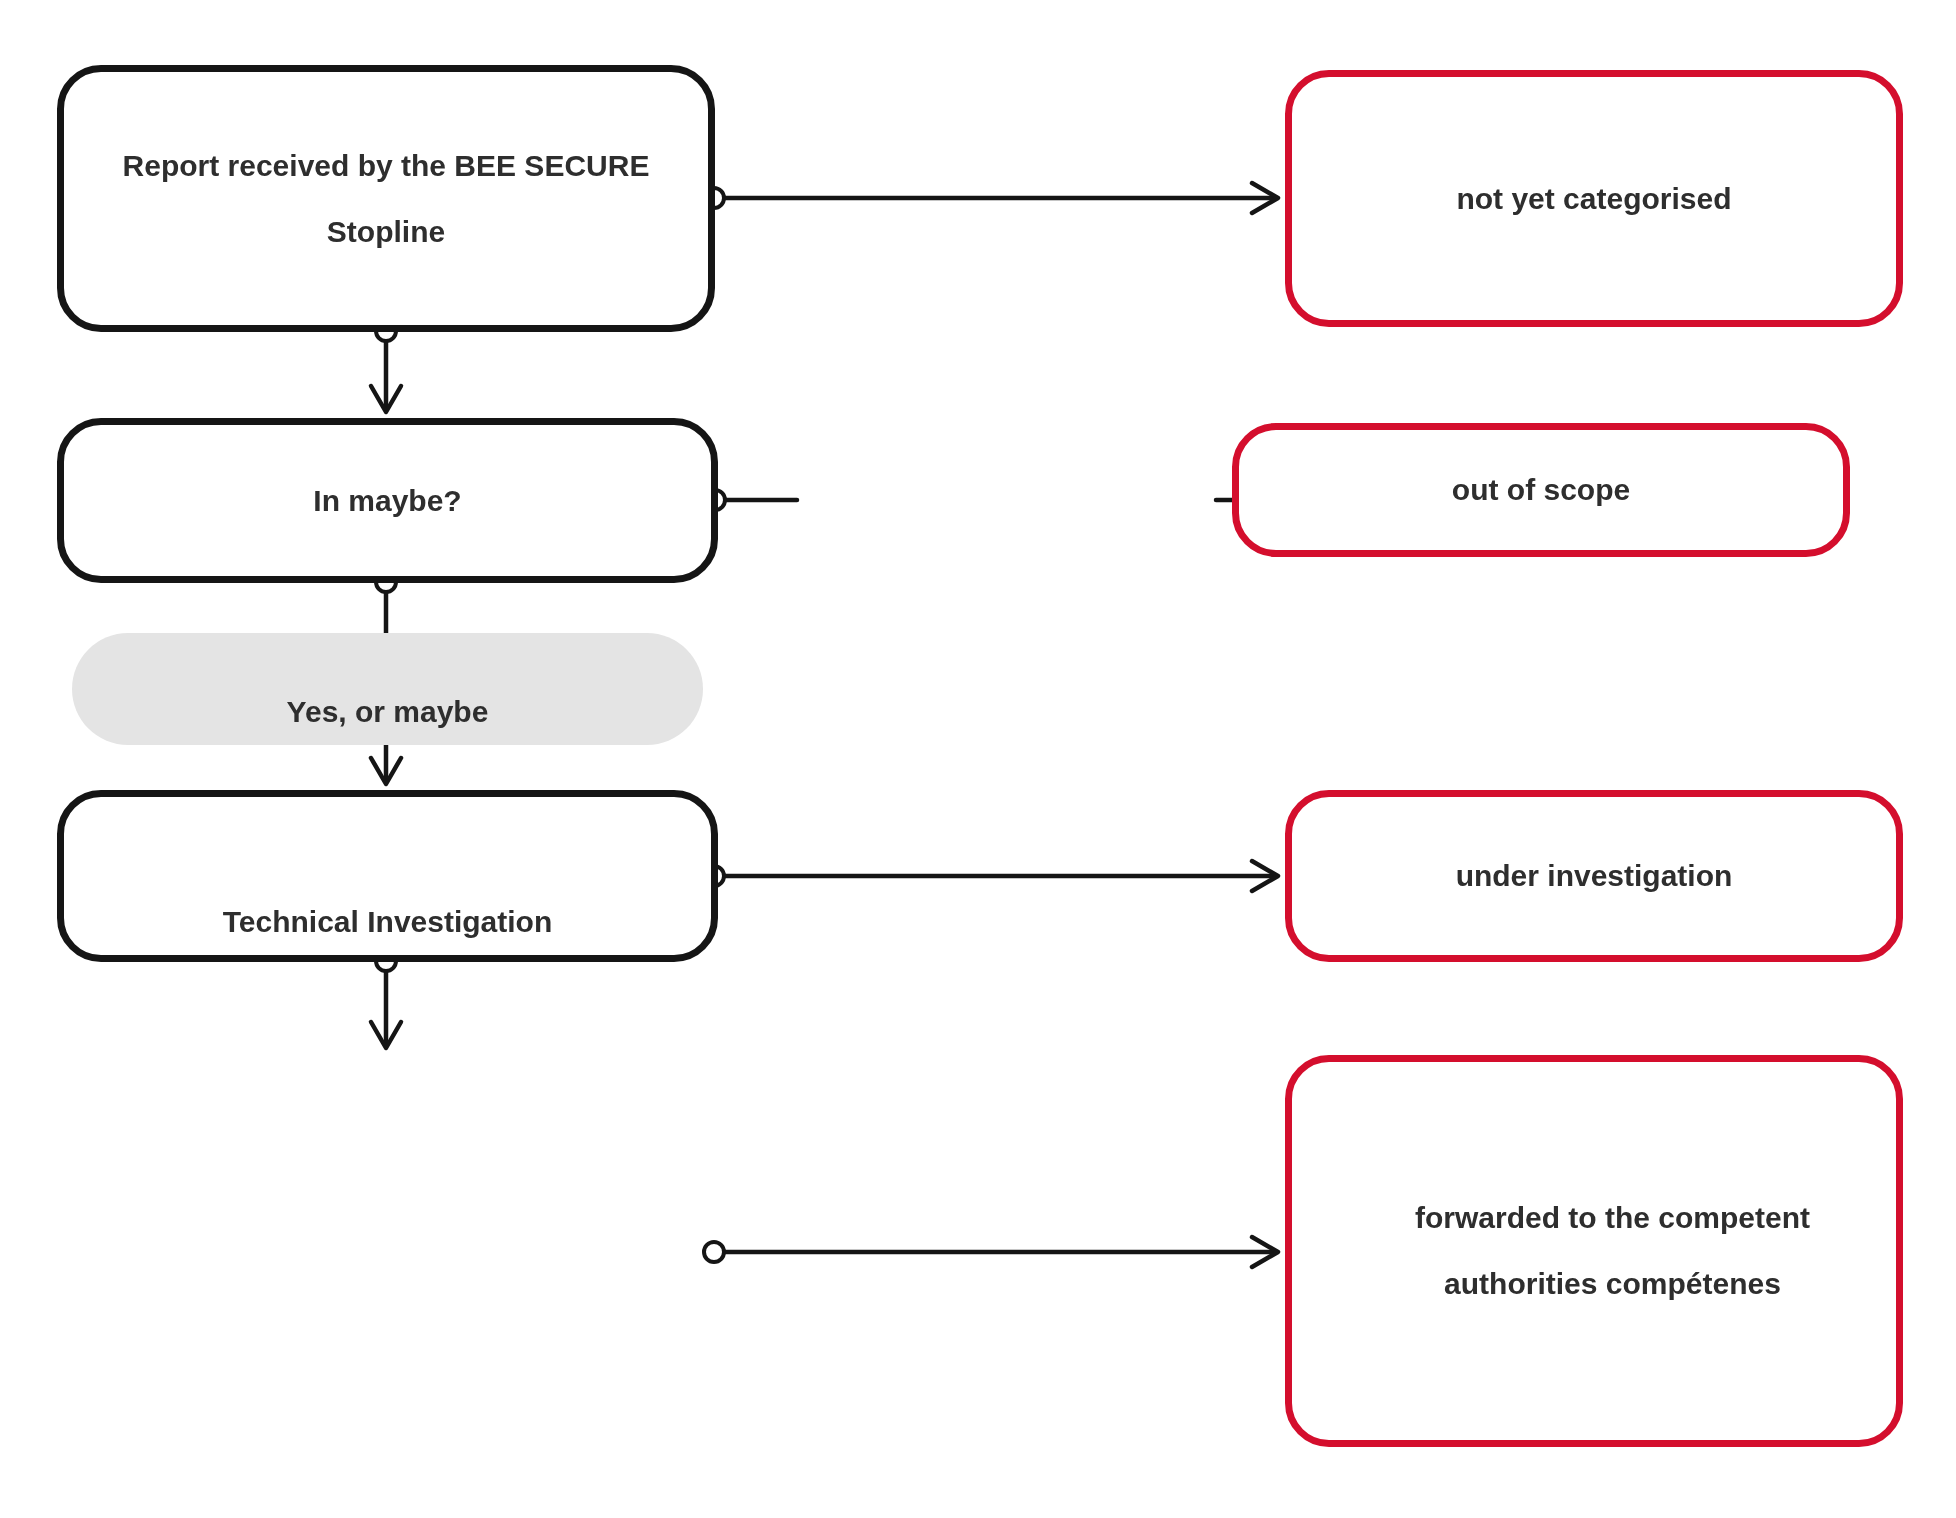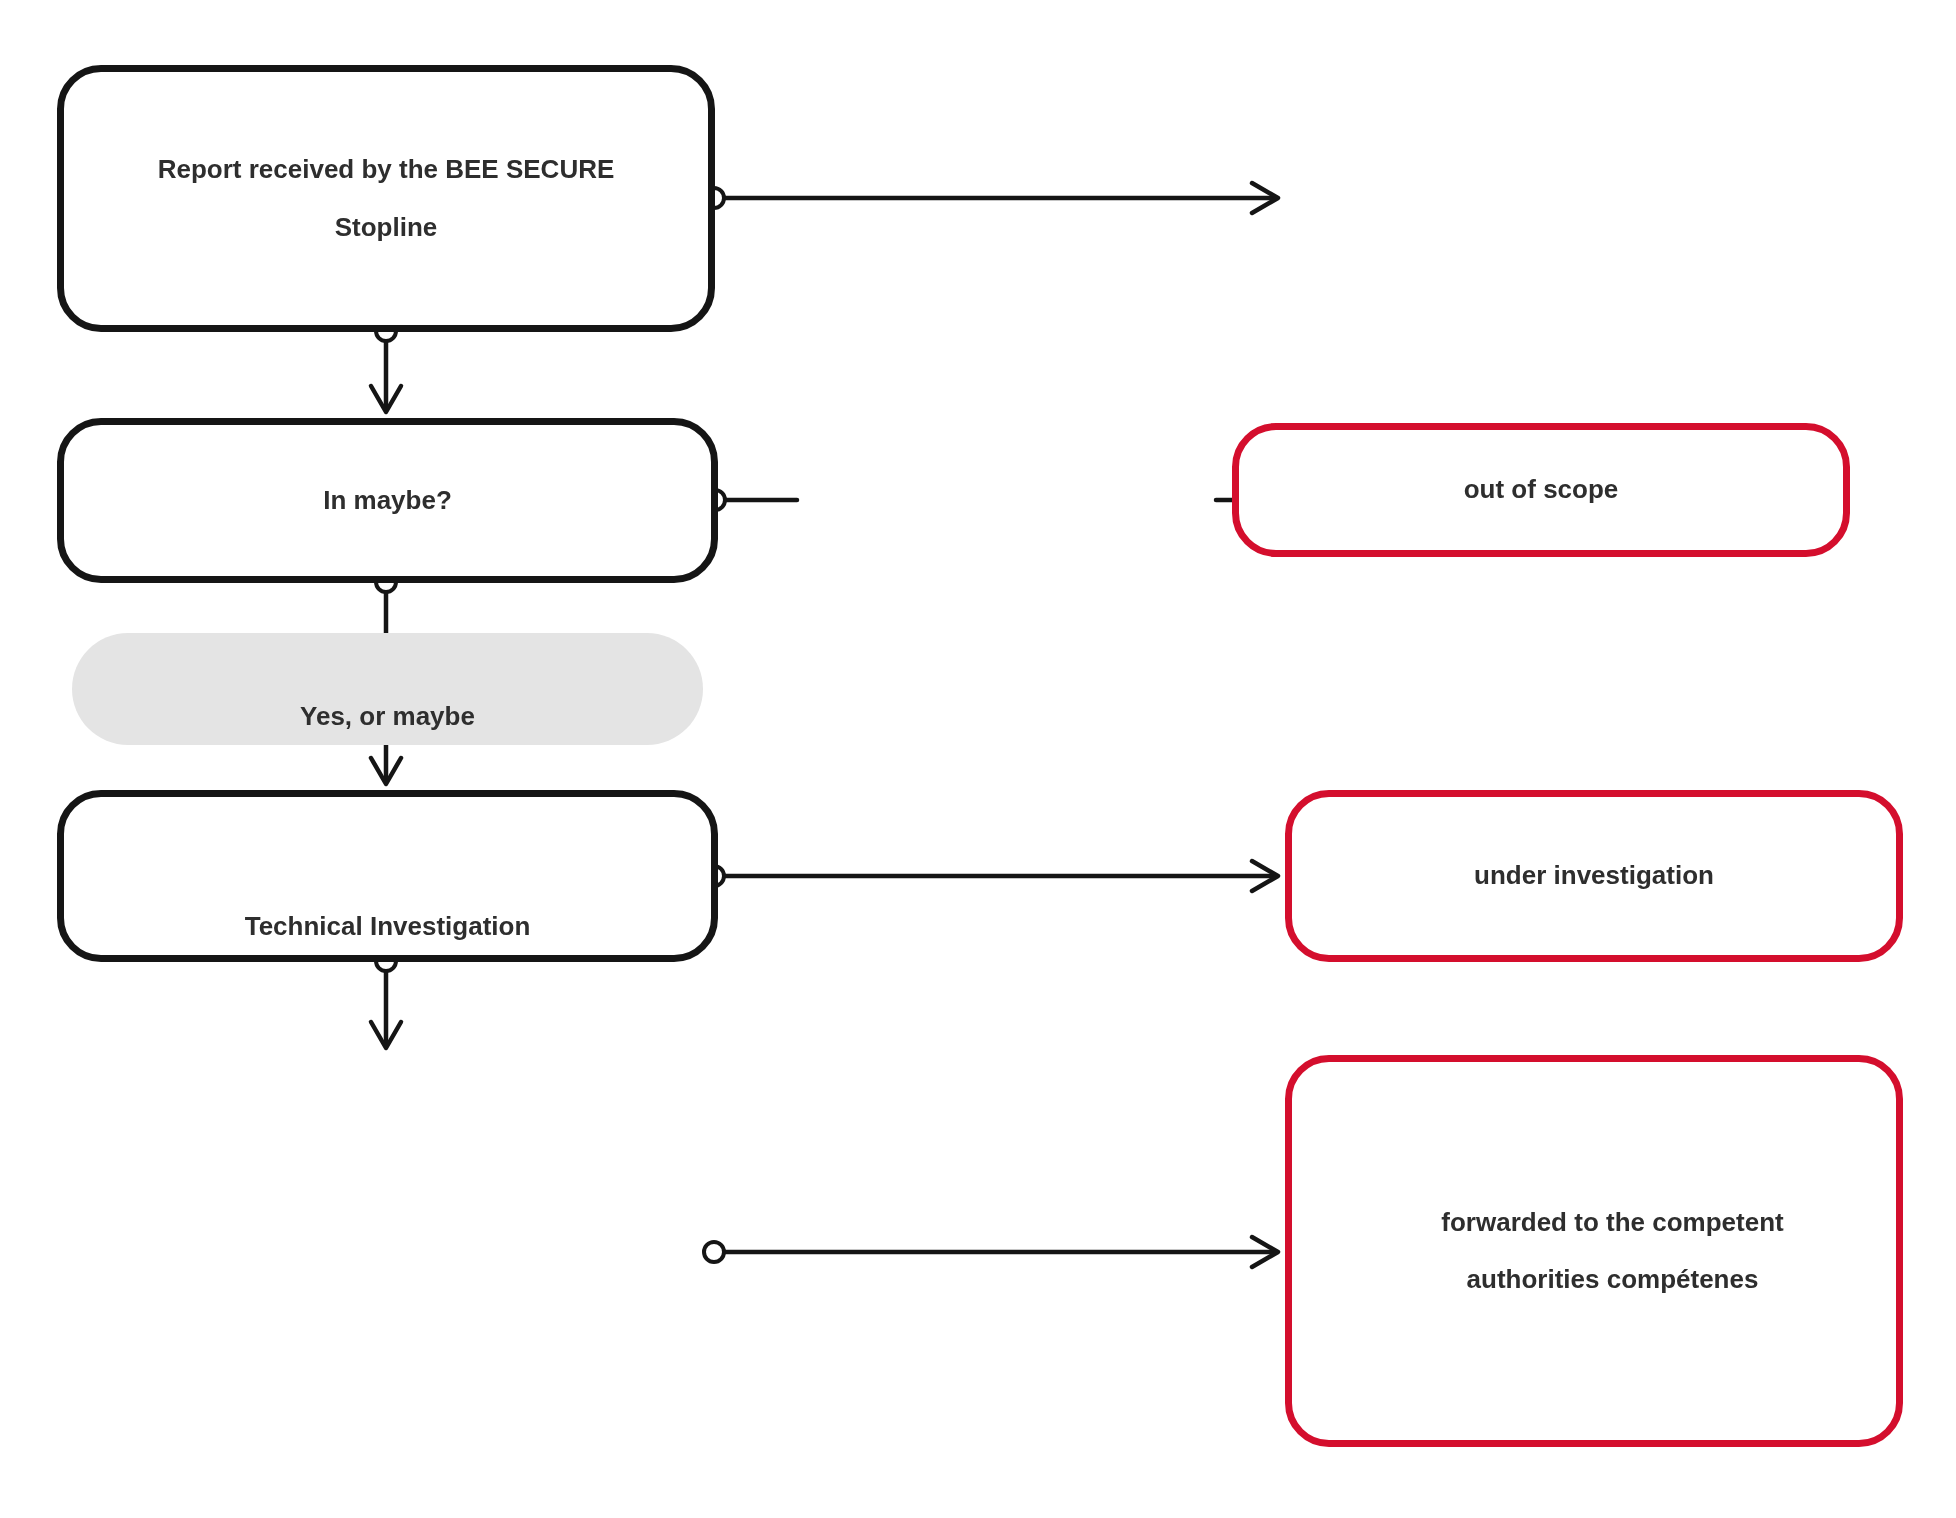--- a/index.html
+++ b/index.html
@@ -21,21 +21,21 @@
   .node{
     position:absolute;
     box-sizing:border-box;
     display:flex;align-items:center;justify-content:center;
     text-align:center;
     background:var(--bg);
   }
   .node .label{
     white-space:pre-line;
     font-weight:700;
-    font-size:26px;
+    font-size:30px;
     line-height:2.2;
     color:var(--text);
     padding:0 24px;
   }
   .node.black{
     border:7px solid var(--border-black);
     border-radius:44px;
   }
   .node.red{
     border:7px solid var(--border-red);
@@ -121,20 +121,23 @@
   <div class="node black" style="left:57px;top:790px;width:661px;height:172px;align-items:flex-end;">
     <span class="label">Technical Investigation</span>
   </div>
 
 
 
   <div class="node pill pill-yes" style="left:72px;top:633px;width:631px;height:112px;">
     <span class="label">Yes, or maybe</span>
   </div>
 
+  <div class="node red" style="left:1285px;top:70px;width:618px;height:257px;">
+    <span class="label">not yet categorised</span>
+  </div>
 
   <div class="node red" style="left:1232px;top:423px;width:618px;height:134px;">
     <span class="label">out of scope</span>
   </div>
 
   <div class="node red" style="left:1285px;top:790px;width:618px;height:172px;">
     <span class="label">under investigation</span>
   </div>
 
   <div class="node red" style="left:1285px;top:1055px;width:618px;height:392px;padding-left:37px;">

